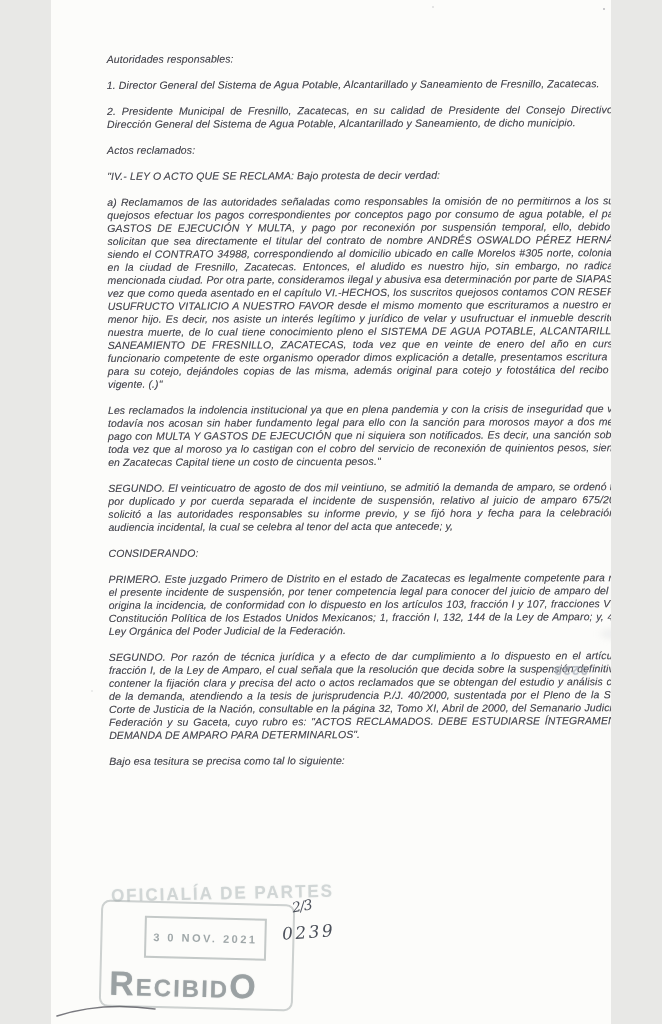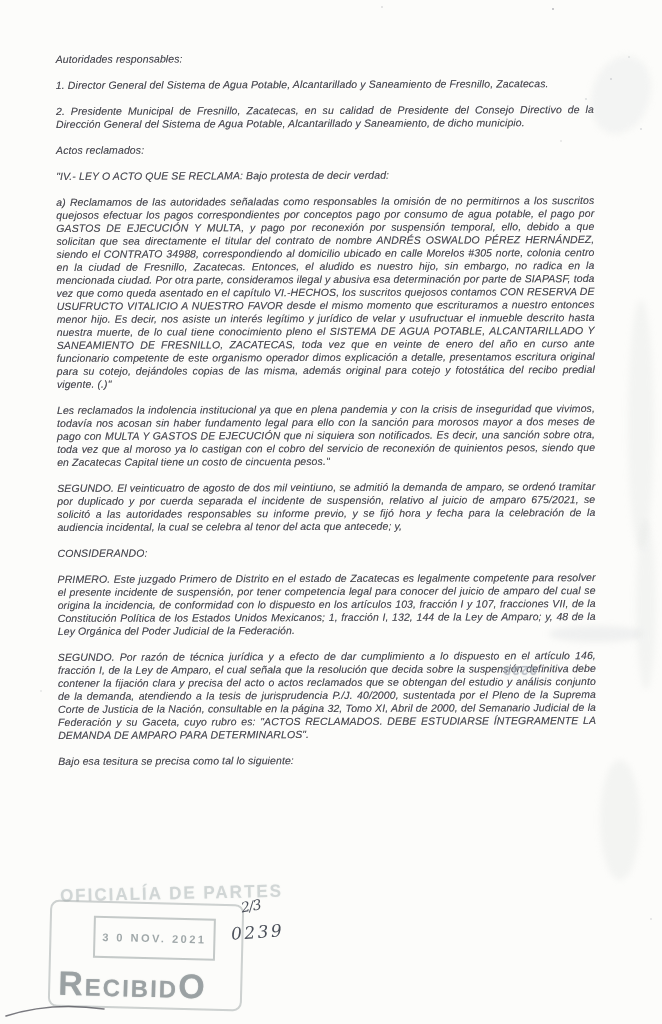--- a/index.html
+++ b/index.html
@@ -1,18 +1,18 @@
 <!DOCTYPE html>
 <html><head>
 <meta charset="utf-8">
 <style>
   html,body{margin:0;padding:0;background:#e8e8e6;}
   .page{
     position:relative;
-    width:662px;height:1024px;
+    width:560px;height:1024px;
     margin:0 auto;
     background:#fcfcfa;
     overflow:hidden;
     font-family:"Liberation Sans",sans-serif;
   }
   
   .content{
     position:absolute;left:57px;top:52px;width:538px;
     color:#4a4a52;
     font-style:italic;

